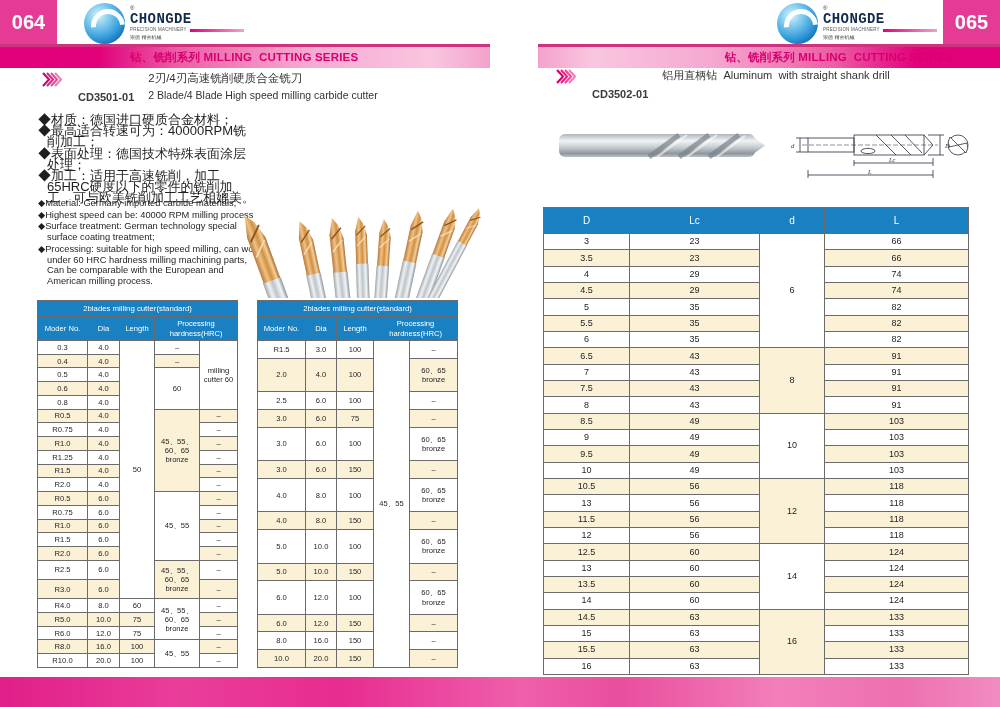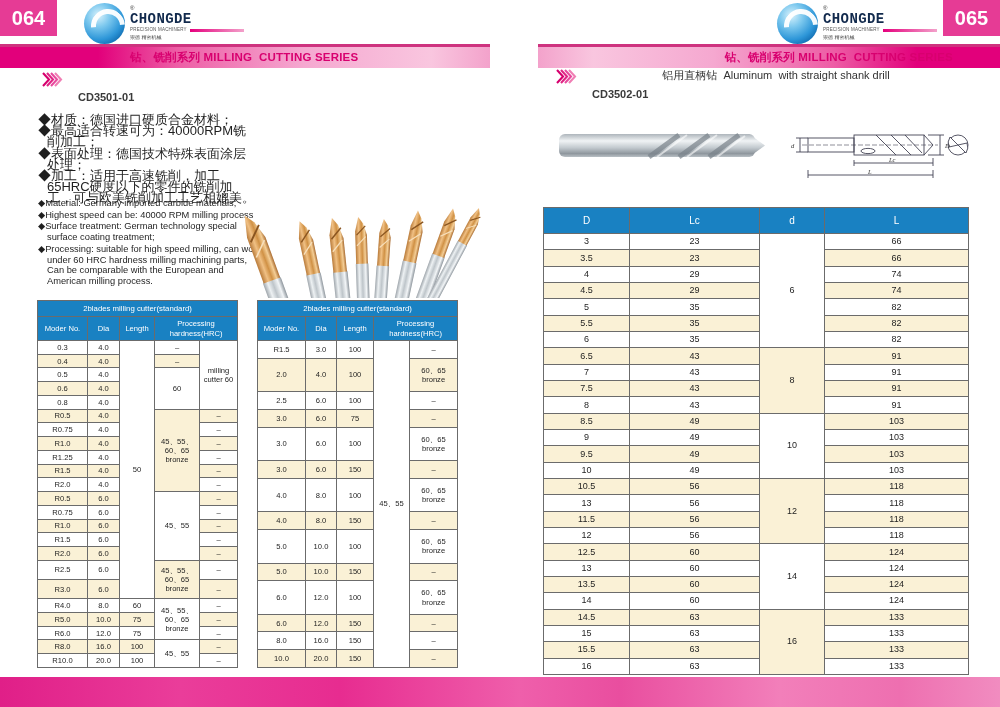--- a/index.html
+++ b/index.html
@@ -1,20 +1,20 @@
 <!DOCTYPE html>
 <html><head>
 <meta charset="utf-8">
 <style>
   html,body{margin:0;padding:0;background:#e8e8e8;}
   .sheet{position:relative;width:1000px;height:707px;background:#ffffff;overflow:hidden;
          font-family:"Liberation Sans",sans-serif;color:#222;}
 
   
-  .pagenum{position:absolute;width:57px;height:36px;background:#E63B95;color:#fff;
+  .pagenum{position:absolute;width:57px;height:44px;background:#E63B95;color:#fff;
            font-size:20px;font-weight:bold;display:flex;align-items:center;justify-content:center;}
   #pn-l{left:0;top:0;} #pn-r{left:943px;top:0;}
 
   
   .logo{position:absolute;display:flex;align-items:flex-start;gap:5px;height:46px;}
   #logo-l{left:84px;top:3px;} #logo-r{left:777px;top:3px;}
   .ball{width:41px;height:41px;border-radius:50%;flex:none;position:relative;overflow:hidden;
         background:radial-gradient(circle at 35% 30%,#D9F2FC 0%,#7CC8EE 30%,#2D96D8 62%,#0A63A8 86%,#074B88 100%);}
   .ball::after{content:"";position:absolute;left:7px;top:6px;width:24px;height:24px;border-radius:50%;
         border:5px solid rgba(255,255,255,.95);border-right-color:transparent;border-bottom-color:transparent;
@@ -123,20 +123,24 @@
   <div class="prod-row" id="prod-l">
     <svg class="chev" width="28" height="15" viewBox="0 0 28 15">
       <g fill="none" stroke-width="2.1">
         <path d="M1,1 L7,7.5 L1,14" stroke="#D6006E"></path>
           <path d="M5,1 L11,7.5 L5,14" stroke="#E02585"></path>
         <path d="M9,1 L15,7.5 L9,14" stroke="#E84A9E"></path>
           <path d="M13,1 L19,7.5 L13,14" stroke="#F07EB4"></path>
       </g>
     </svg>
     <span class="prod-code">CD3501-01</span>
+    <span class="prod-titles">
+      <span class="ptitle-zh">2刃/4刃高速铣削硬质合金铣刀</span>
+      <span class="ptitle-en">2 Blade/4 Blade High speed milling carbide cutter</span>
+    </span>
   </div>
 
   <div class="prod-row" id="prod-r">
     <svg class="chev" width="28" height="15" viewBox="0 0 28 15">
       <g fill="none" stroke-width="2.1">
         <path d="M1,1 L7,7.5 L1,14" stroke="#D6006E"></path>
           <path d="M5,1 L11,7.5 L5,14" stroke="#E02585"></path>
         <path d="M9,1 L15,7.5 L9,14" stroke="#E84A9E"></path>
           <path d="M13,1 L19,7.5 L13,14" stroke="#F07EB4"></path>
       </g>

